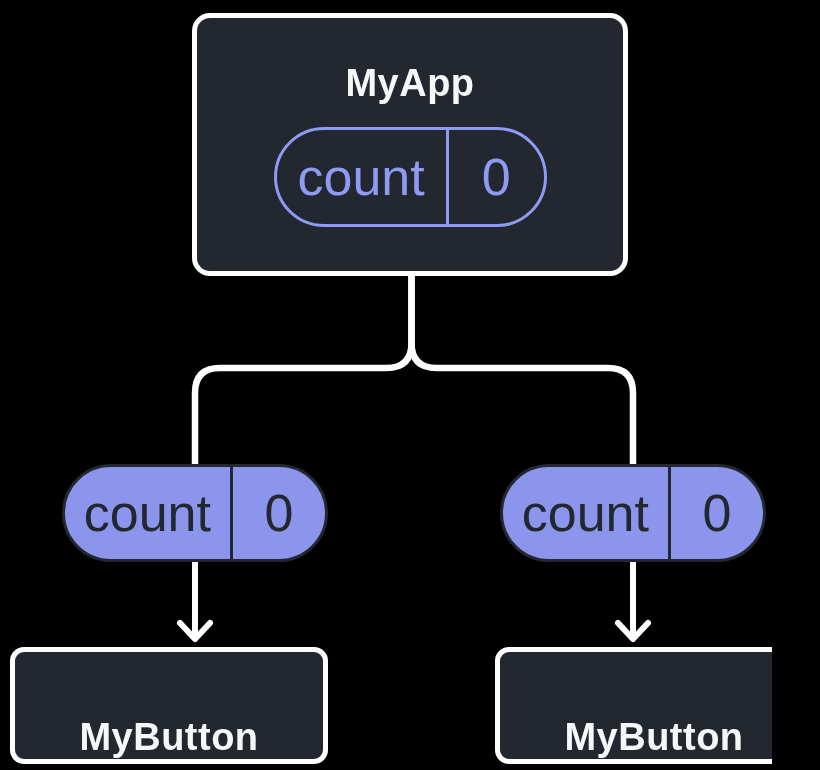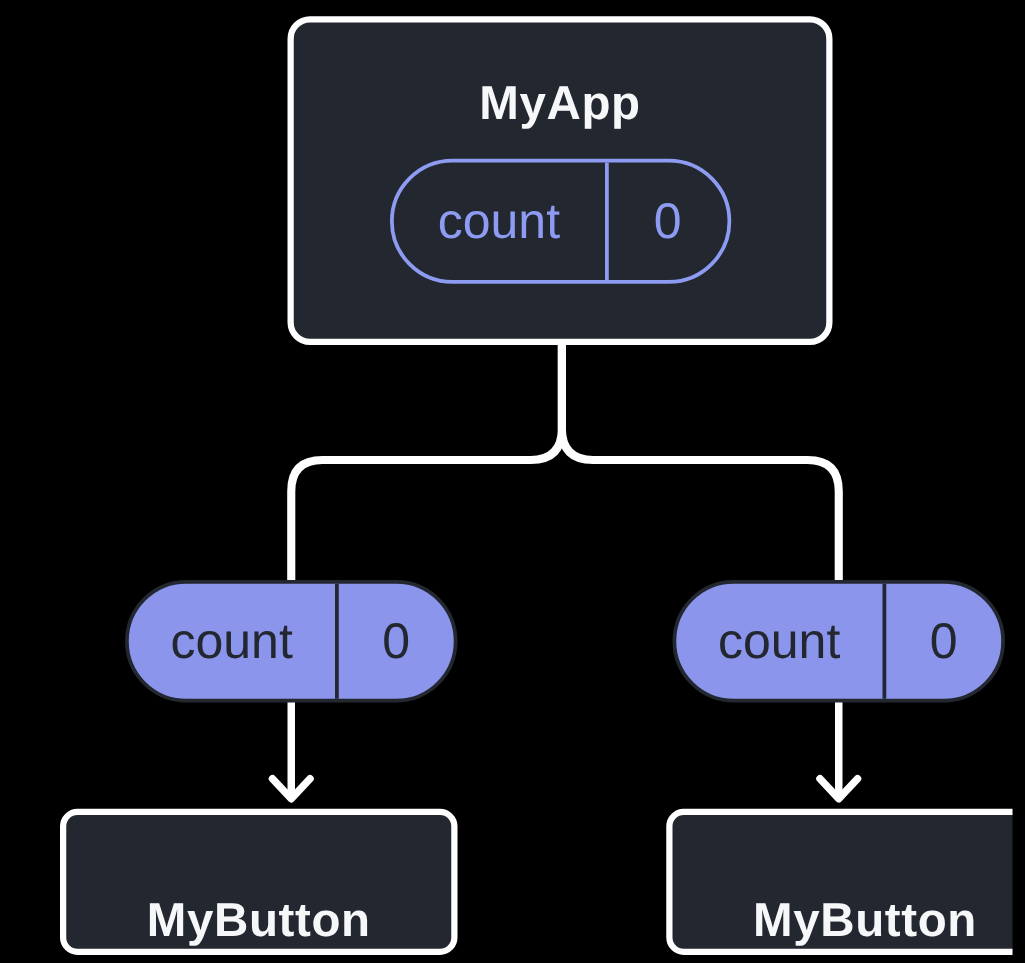--- a/index.html
+++ b/index.html
@@ -15,21 +15,20 @@
   * { margin: 0; padding: 0; box-sizing: border-box; }
   html, body { background: var(--background); }
   body { font-family: "Liberation Sans", "DejaVu Sans", sans-serif; }
 
   .stage {
     position: relative;
     width: 772px;
     height: 770px;
     background: var(--background);
     overflow: hidden;
-    margin-left: 38px;
   }
 
   svg.connectors {
     position: absolute;
     inset: 0;
     z-index: 0;
   }
   svg.connectors path {
     fill: none;
     stroke: var(--connector);
@@ -74,21 +73,21 @@
     font-weight: 700;
     letter-spacing: 0.5px;
   }
   .node-root .node-title {
     margin-top: 44px;
   }
 
   .pill {
     display: flex;
     align-items: stretch;
-    font-size: 40px;
+    font-size: 52px;
     font-weight: 400;
   }
   .pill .seg {
     display: flex;
     align-items: center;
     justify-content: center;
   }
   .pill .seg-name { width: 64.5%; }
   .pill .seg-value { width: 35.5%; }
 

